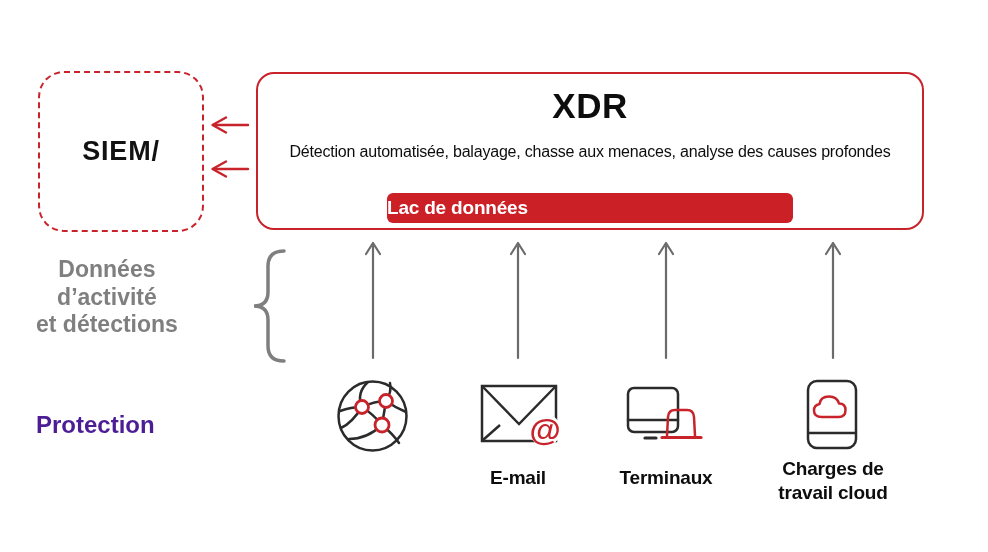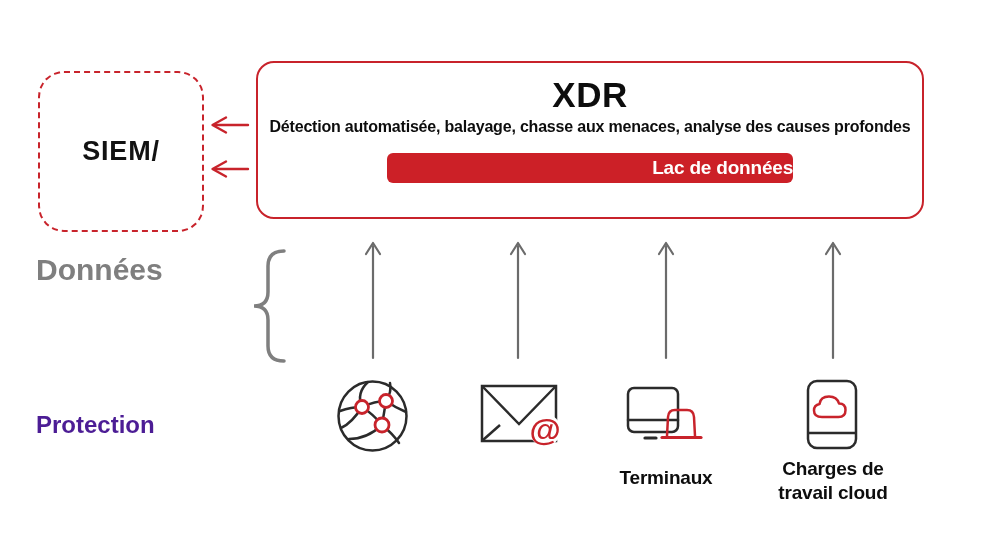--- a/index.html
+++ b/index.html
@@ -12,42 +12,42 @@
     position:absolute;left:38px;top:71px;width:162px;height:157px;
     border:2px dashed #C8232B;border-radius:26px;
     display:flex;align-items:center;justify-content:center;
   }
   .siem-text{
     font-size:27px;font-weight:bold;color:#121212;letter-spacing:.8px;
     text-align:center;line-height:39px;
   }
   
   .xdr-box{
-    position:absolute;left:256px;top:61px;width:668px;height:158px;
+    position:absolute;left:256px;top:72px;width:668px;height:158px;
     border:2px solid #C8232B;border-radius:18px;background:#fff;
     display:flex;flex-direction:column;align-items:center;box-sizing:border-box;
   }
   .xdr-title{
     margin-top:12px;font-size:35px;font-weight:bold;color:#0d0d0d;letter-spacing:.5px;
   }
   .xdr-subtitle{
-    margin-top:3px;font-size:16px;font-weight:bold;color:#0d0d0d;
+    margin-top:17px;font-size:16px;font-weight:normal;color:#0d0d0d;
     letter-spacing:-.2px;white-space:nowrap;
   }
   .data-lake-bar{
-    margin-top:17px;width:406px;height:30px;border-radius:6px;background:#CC2027;
-    display:flex;align-items:center;justify-content:flex-end;
+    margin-top:32px;width:406px;height:30px;border-radius:6px;background:#CC2027;
+    display:flex;align-items:center;justify-content:flex-start;
   }
   .data-lake-bar span{
     color:#ffffff;font-size:19px;font-weight:bold;letter-spacing:-.2px;
   }
   
   .activity-label{
     position:absolute;left:36px;top:256px;
-    font-size:30px;font-weight:bold;color:#7F7F7F;line-height:27.5px;text-align:center;
+    font-size:23px;font-weight:bold;color:#7F7F7F;line-height:27.5px;text-align:center;
   }
   
   .protection-label{
     position:absolute;left:36px;top:411px;
     font-size:24px;font-weight:bold;color:#4c1d95;
   }
   
   .overlay{position:absolute;left:0;top:0;width:988px;height:552px;pointer-events:none;}
   
   .icon-wrap{position:absolute;}
@@ -70,20 +70,22 @@
   <div class="xdr-box">
     <div class="xdr-title">XDR</div>
     <div class="xdr-subtitle">Détection automatisée, balayage, chasse aux menaces, analyse des causes profondes</div>
     <div class="data-lake-bar">
       <span>Lac de données</span>
     </div>
   </div>
 
   <div class="activity-label">
     <div>Données</div>
+    <div>d’activité</div>
+    <div>et détections</div>
   </div>
 
   <div class="protection-label">Protection</div>
 
   <svg class="overlay" viewBox="0 0 988 552" xmlns="http://www.w3.org/2000/svg">
 
     <g stroke="#C8232B" stroke-width="2.4" fill="none" stroke-linecap="round" stroke-linejoin="round">
       <g>
         <path d="M 248 125 L 215 125"></path>
         <path d="M 226 117.5 L 212.5 125 L 226 132.5"></path>
@@ -168,16 +170,17 @@
   <div class="icon-wrap" style="left:806px;top:379px;width:52px;height:71px;">
     <svg width="52" height="71" viewBox="0 0 52 71" xmlns="http://www.w3.org/2000/svg">
       <g stroke="#2B2B2B" stroke-width="2.5" fill="none">
         <rect x="2" y="2" width="48" height="67" rx="9"></rect>
         <path d="M 2 54 H 50"></path>
       </g>
       <path d="M 16 38 H 32.5 Q 39.5 38 39.5 31 Q 39.5 24.5 33 24.5 Q 31 17.5 23 17.5 Q 14.5 17.5 13.5 25 Q 8 26 8 31.5 Q 8 38 16 38 Z" stroke="#C8232B" stroke-width="2.5" fill="none" stroke-linejoin="round"></path>
     </svg>
   </div>
 
+  <div class="src-label" style="left:443px;top:466px;">E-mail</div>
   <div class="src-label" style="left:773px;top:457px;width:120px;">Charges de travail cloud</div>
   <div class="src-label" style="left:591px;top:466px;">Terminaux</div>
 
 </div>
 
 </body></html>

